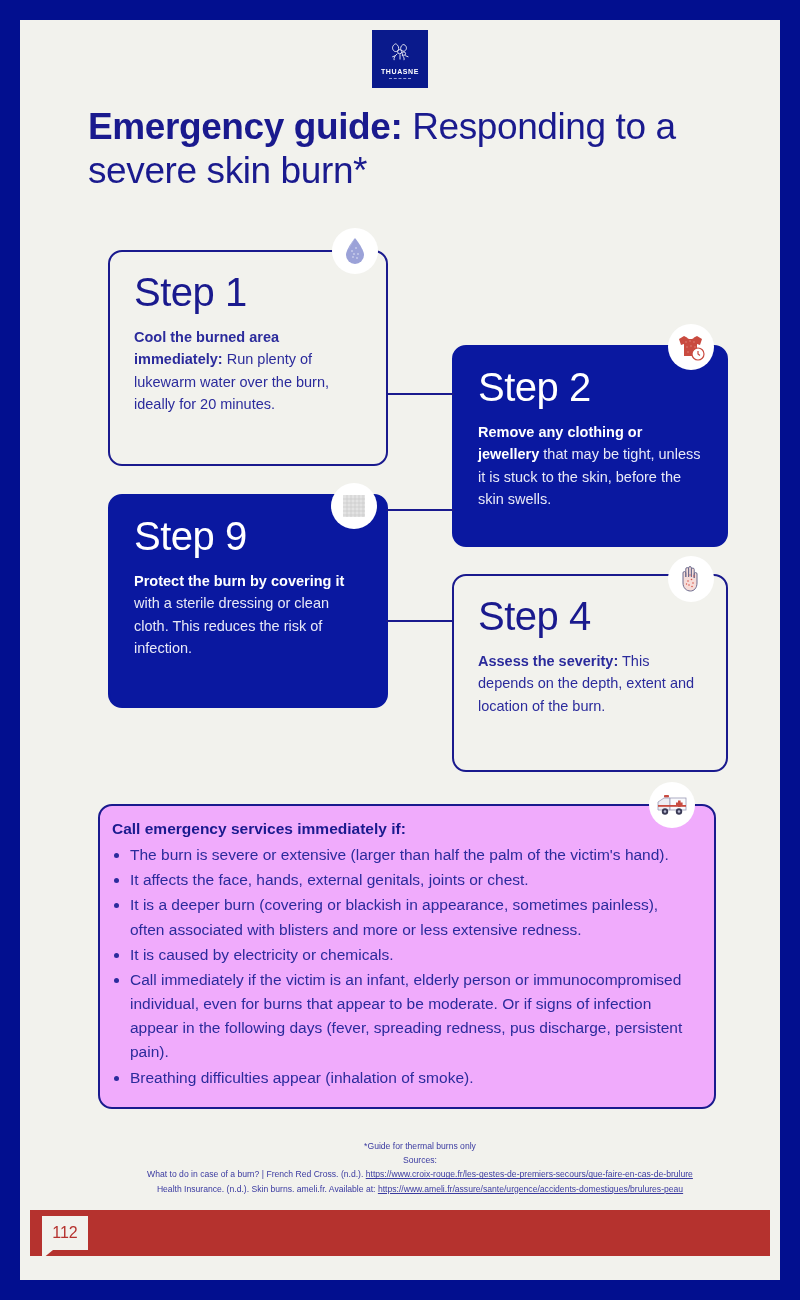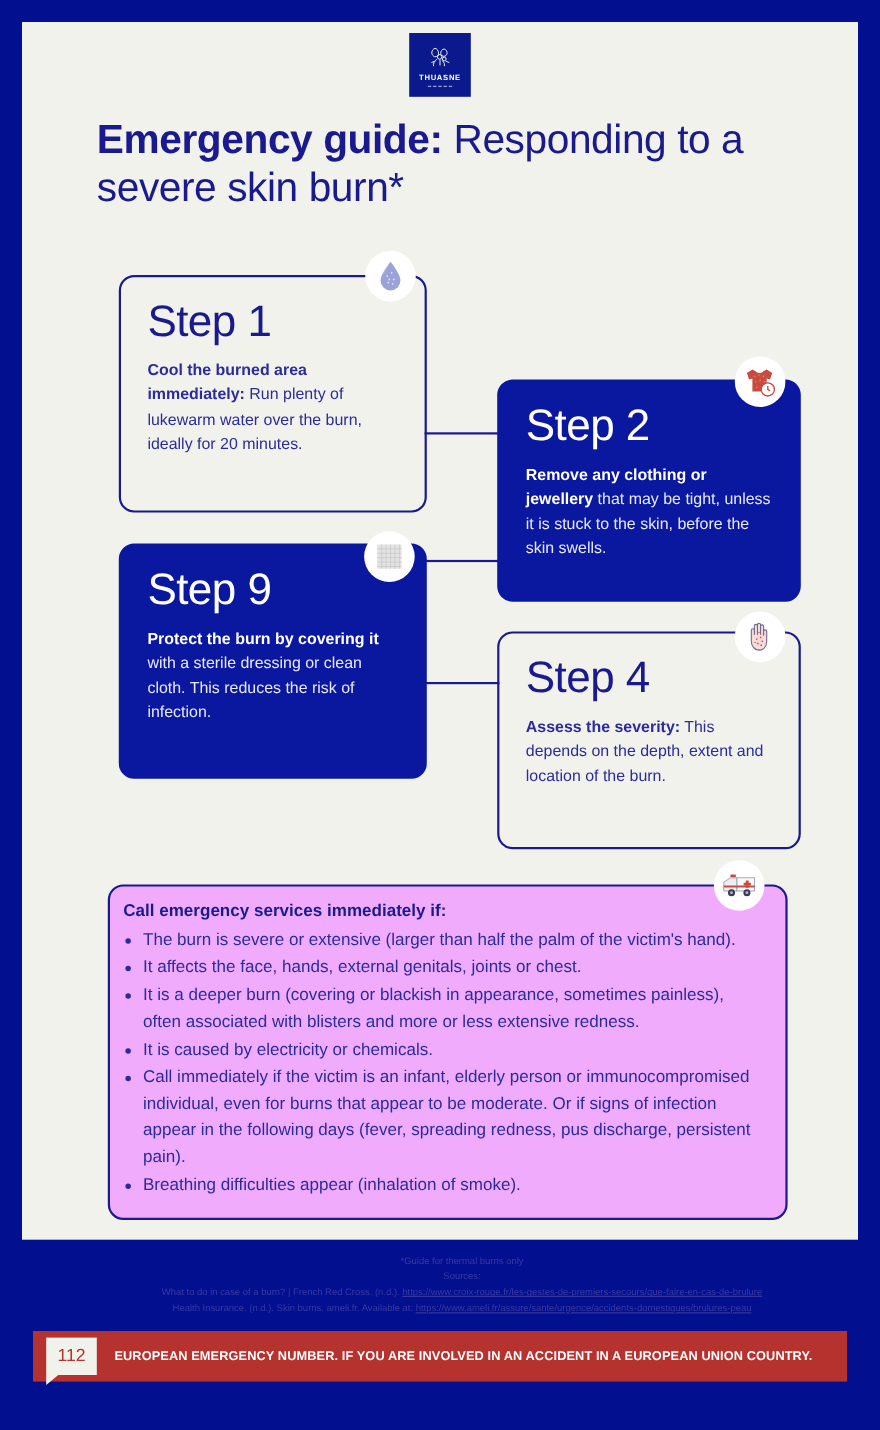--- a/index.html
+++ b/index.html
@@ -10,21 +10,21 @@
     background: #020F8F;
     font-family: "Liberation Sans", sans-serif;
     overflow: hidden;
   }
 
   .page {
     position: absolute;
     left: 20px;
     top: 20px;
     width: 760px;
-    height: 1107px;
+    height: 1260px;
     background: #F2F2ED;
   }
 
   
   .logo-wrap {
     position: absolute;
     left: 50%;
     transform: translateX(-50%);
     top: 10px;
     width: 56px;
@@ -379,16 +379,15 @@
     <div>*Guide for thermal burns only</div>
     <div>Sources:</div>
     <div><span>What to do in case of a burn? | French Red Cross. (n.d.). </span><span class="lnk">https://www.croix-rouge.fr/les-gestes-de-premiers-secours/que-faire-en-cas-de-brulure</span></div>
     <div><span>Health Insurance. (n.d.). Skin burns. ameli.fr. Available at: </span><span class="lnk">https://www.ameli.fr/assure/sante/urgence/accidents-domestiques/brulures-peau</span></div>
   </div>
 
   <div id="banner">
     <div class="bubble">
       <span>112</span>
     </div>
-    <div class="banner-text">EUROPEAN EMERGENCY NUMBER. IF YOU ARE INVOLVED IN AN ACCIDENT IN A EUROPEAN UNION COUNTRY.</div>
   </div>
 
 </div>
 
 </body></html>

